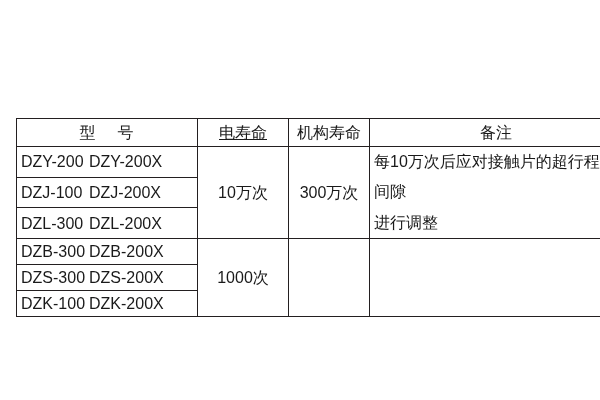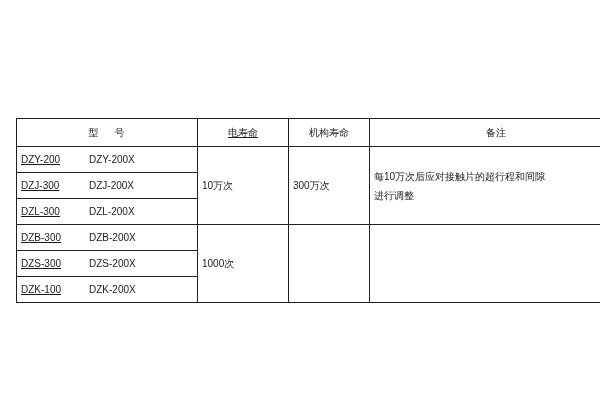--- a/index.html
+++ b/index.html
@@ -22,21 +22,21 @@
   .spec-table {
     position: absolute;
     left: 16px;
     top: 118px;
     width: 568px;
     border-collapse: collapse;
     table-layout: fixed;
   }
   .spec-table td {
     border: 1px solid #231f20;
-    font-size: 10px;
+    font-size: 16px;
     line-height: 1.35;
     padding: 0 4px;
     height: 25px;
     vertical-align: middle;
   }
   .col-model { width: 170px; }
   .col-elec  { width: 82px; text-decoration: underline; }
   .col-mech  { width: 72px; margin-top: 17px; }
   .col-note  { width: 244px; }
 
@@ -49,23 +49,23 @@
     padding-left: 6px;
   }
   .model-cell {
     text-align: left;
     padding-left: 20px;
     white-space: nowrap;
   }
   .model-cell .m1 {
     display: inline-block;
     width: 68px;
-    text-decoration: underline;
   }
   .center {
+    text-align: center;
     margin-top: 22px;
   }
   .note-cell {
     text-align: left;
     padding: 4px 8px;
     vertical-align: top;
   }
   .note-cell .line {
     display: block;
     line-height: 1.9;
@@ -92,21 +92,21 @@
         <td class="center" rowspan="3">10万次</td>
         <td class="center" rowspan="3">300万次</td>
         <td class="note-cell" rowspan="3">
           <span class="line">每10万次后应对接触片的超行程和间隙</span>
           <span class="line">进行调整</span>
         </td>
       </tr>
 
       <tr>
         <td class="model-cell">
-          <span class="m1">DZJ-300</span><span class="m2">DZJ-200X</span>
+          <span class="m1">DZJ-100</span><span class="m2">DZJ-200X</span>
         </td>
       </tr>
 
       <tr>
         <td class="model-cell">
           <span class="m1">DZL-300</span><span class="m2">DZL-200X</span>
         </td>
       </tr>
 
       <tr>

